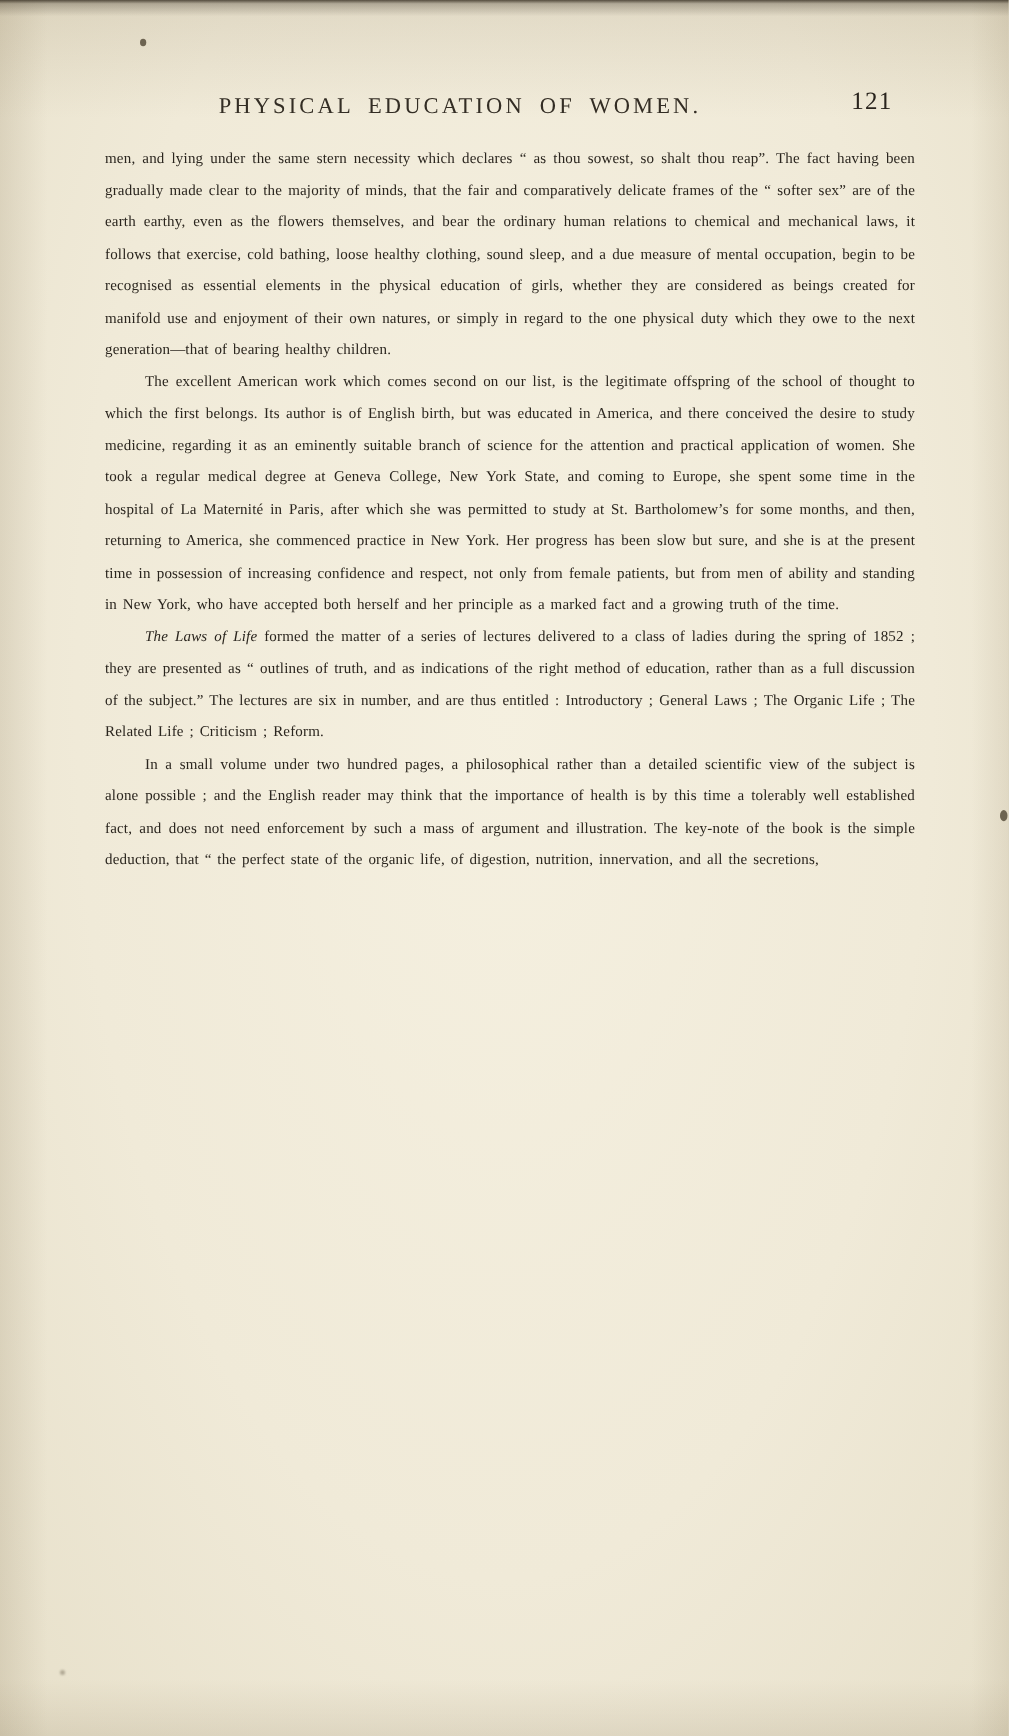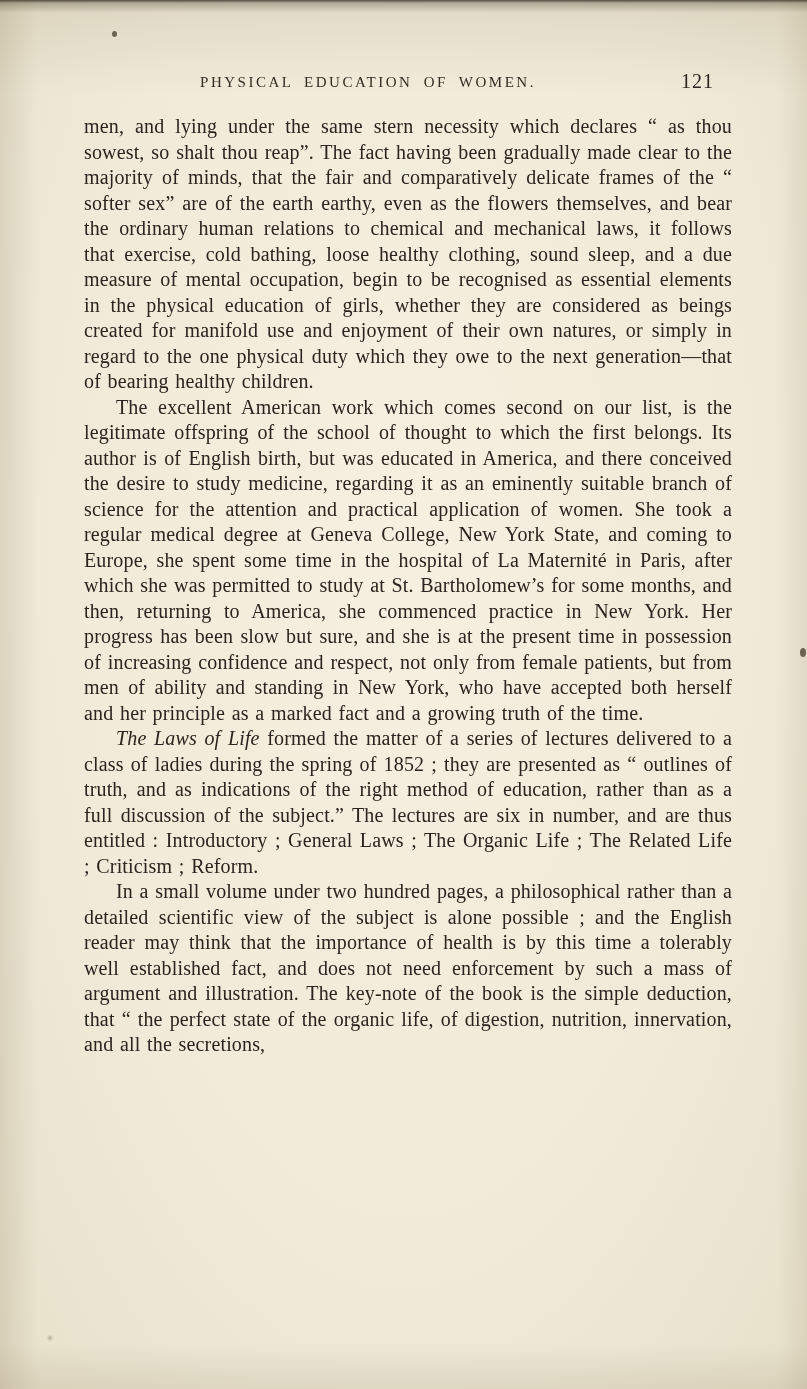--- a/index.html
+++ b/index.html
@@ -31,36 +31,36 @@
   }
   .running-head {
     position: relative;
     height: 26px;
   }
   .head-title {
     display: block;
     position: relative;
     left: -40px;
     text-align: center;
-    font-size: 15px;
+    font-size: 18px;
     letter-spacing: 2.5px;
     word-spacing: 5px;
     color: #332d24;
   }
   .page-number {
     position: absolute;
     right: 18px;
     top: -4px;
     font-size: 20px;
     letter-spacing: 1px;
     color: #2a251e;
   }
   .body-text {
     margin-top: 14px;
-    font-size: 20px;
+    font-size: 12px;
     line-height: 25.5px;
     text-align: justify;
     letter-spacing: 0.15px;
     word-spacing: 1.5px;
   }
   .para {
     margin: 0;
     text-indent: 32px;
   }
   .para.no-indent {

